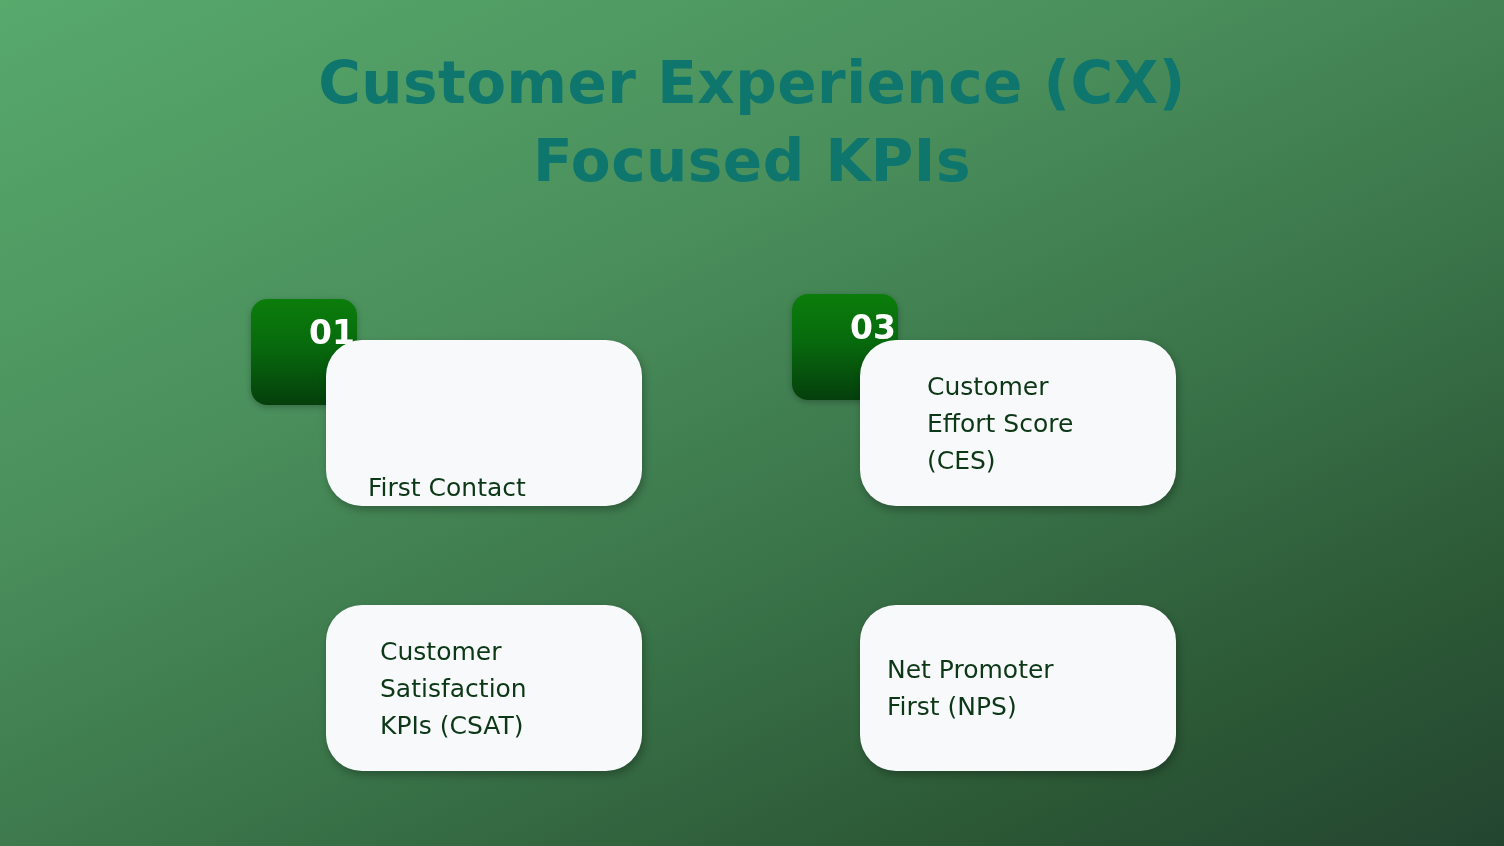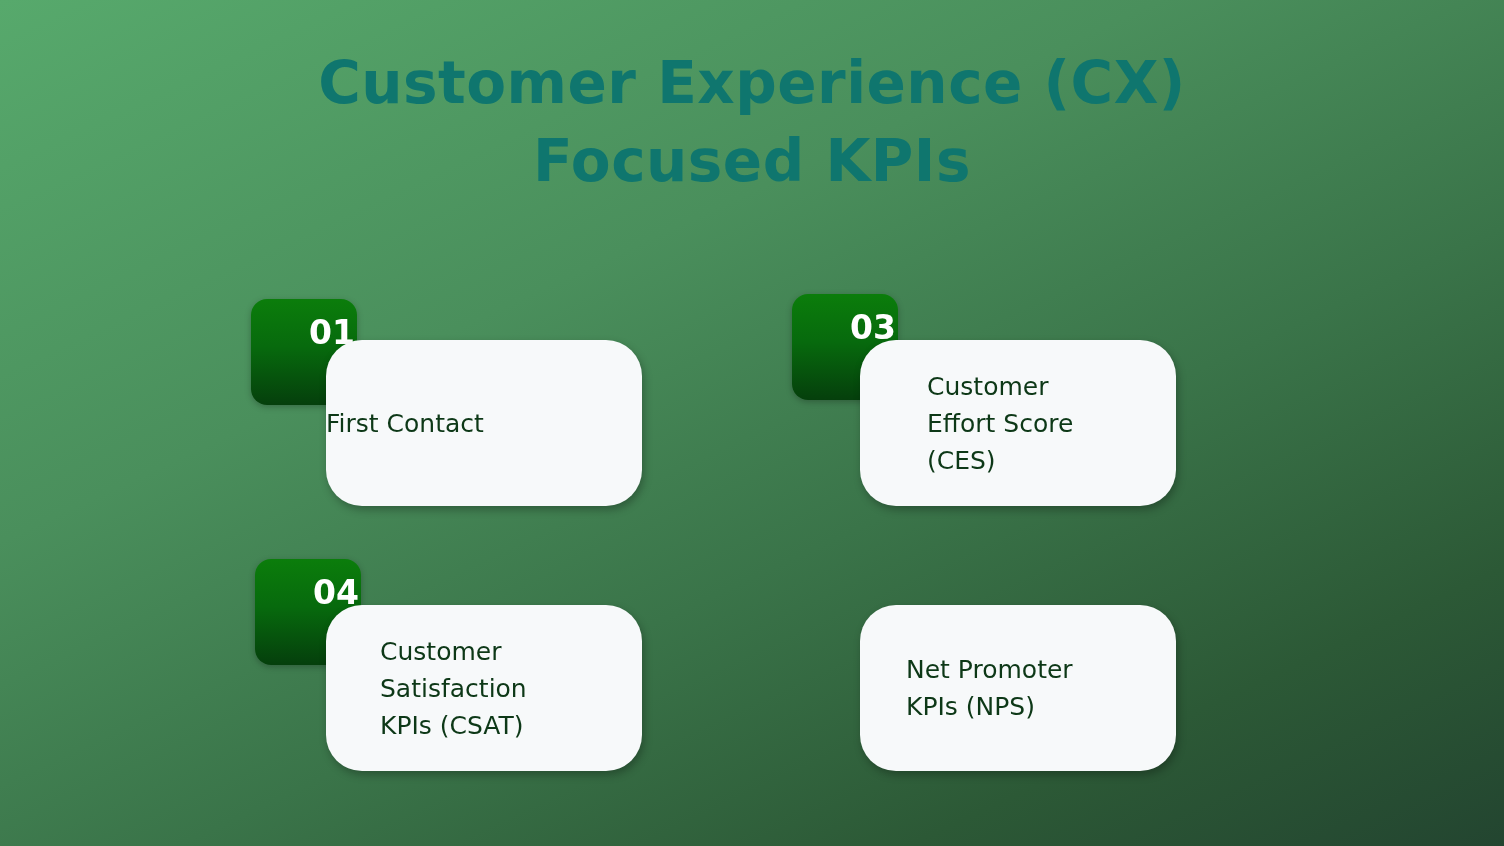--- a/index.html
+++ b/index.html
@@ -42,53 +42,50 @@
 
 <div class="title">
   <div>Customer Experience (CX)</div>
   <div>Focused KPIs</div>
 </div>
 
 <div class="kpi" style="left:251px; top:299px;">
   <div class="badge" style="left:0; top:0;">
     <div class="badge-num">01</div>
   </div>
-  <div class="card" style="left:75px; top:41px; box-sizing:border-box;">
+  <div class="card" style="left:75px; top:41px; padding-left:42px; box-sizing:border-box;justify-content:flex-end;">
     <div class="card-text">
       <span>First Contact</span>
     </div>
   </div>
 </div>
 
 <div class="kpi" style="left:792px; top:294px;">
   <div class="badge" style="left:0; top:0;">
     <div class="badge-num">03</div>
   </div>
   <div class="card" style="left:68px; top:46px; padding-left:67px; box-sizing:border-box;">
     <div class="card-text">
       <span>Customer</span>
       <span>Effort Score</span>
       <span>(CES)</span>
     </div>
   </div>
 </div>
 
 <div class="kpi" style="left:255px; top:559px;">
-  <div class="badge" style="left:0; top:0;">
-    <div class="badge-num">04</div>
-  </div>
   <div class="card" style="left:71px; top:46px; padding-left:54px; box-sizing:border-box;">
     <div class="card-text">
       <span>Customer</span>
       <span>Satisfaction</span>
       <span>KPIs (CSAT)</span>
     </div>
   </div>
 </div>
 
 <div class="kpi" style="left:791px; top:563px;">
-  <div class="card" style="left:69px; top:42px; padding-left:46px; box-sizing:border-box;">
+  <div class="card" style="left:69px; top:42px; padding-left:27px; box-sizing:border-box;">
     <div class="card-text">
       <span>Net Promoter</span>
-      <span>KPIs (NPS)</span>
+      <span>First (NPS)</span>
     </div>
   </div>
 </div>
 
 </body></html>

